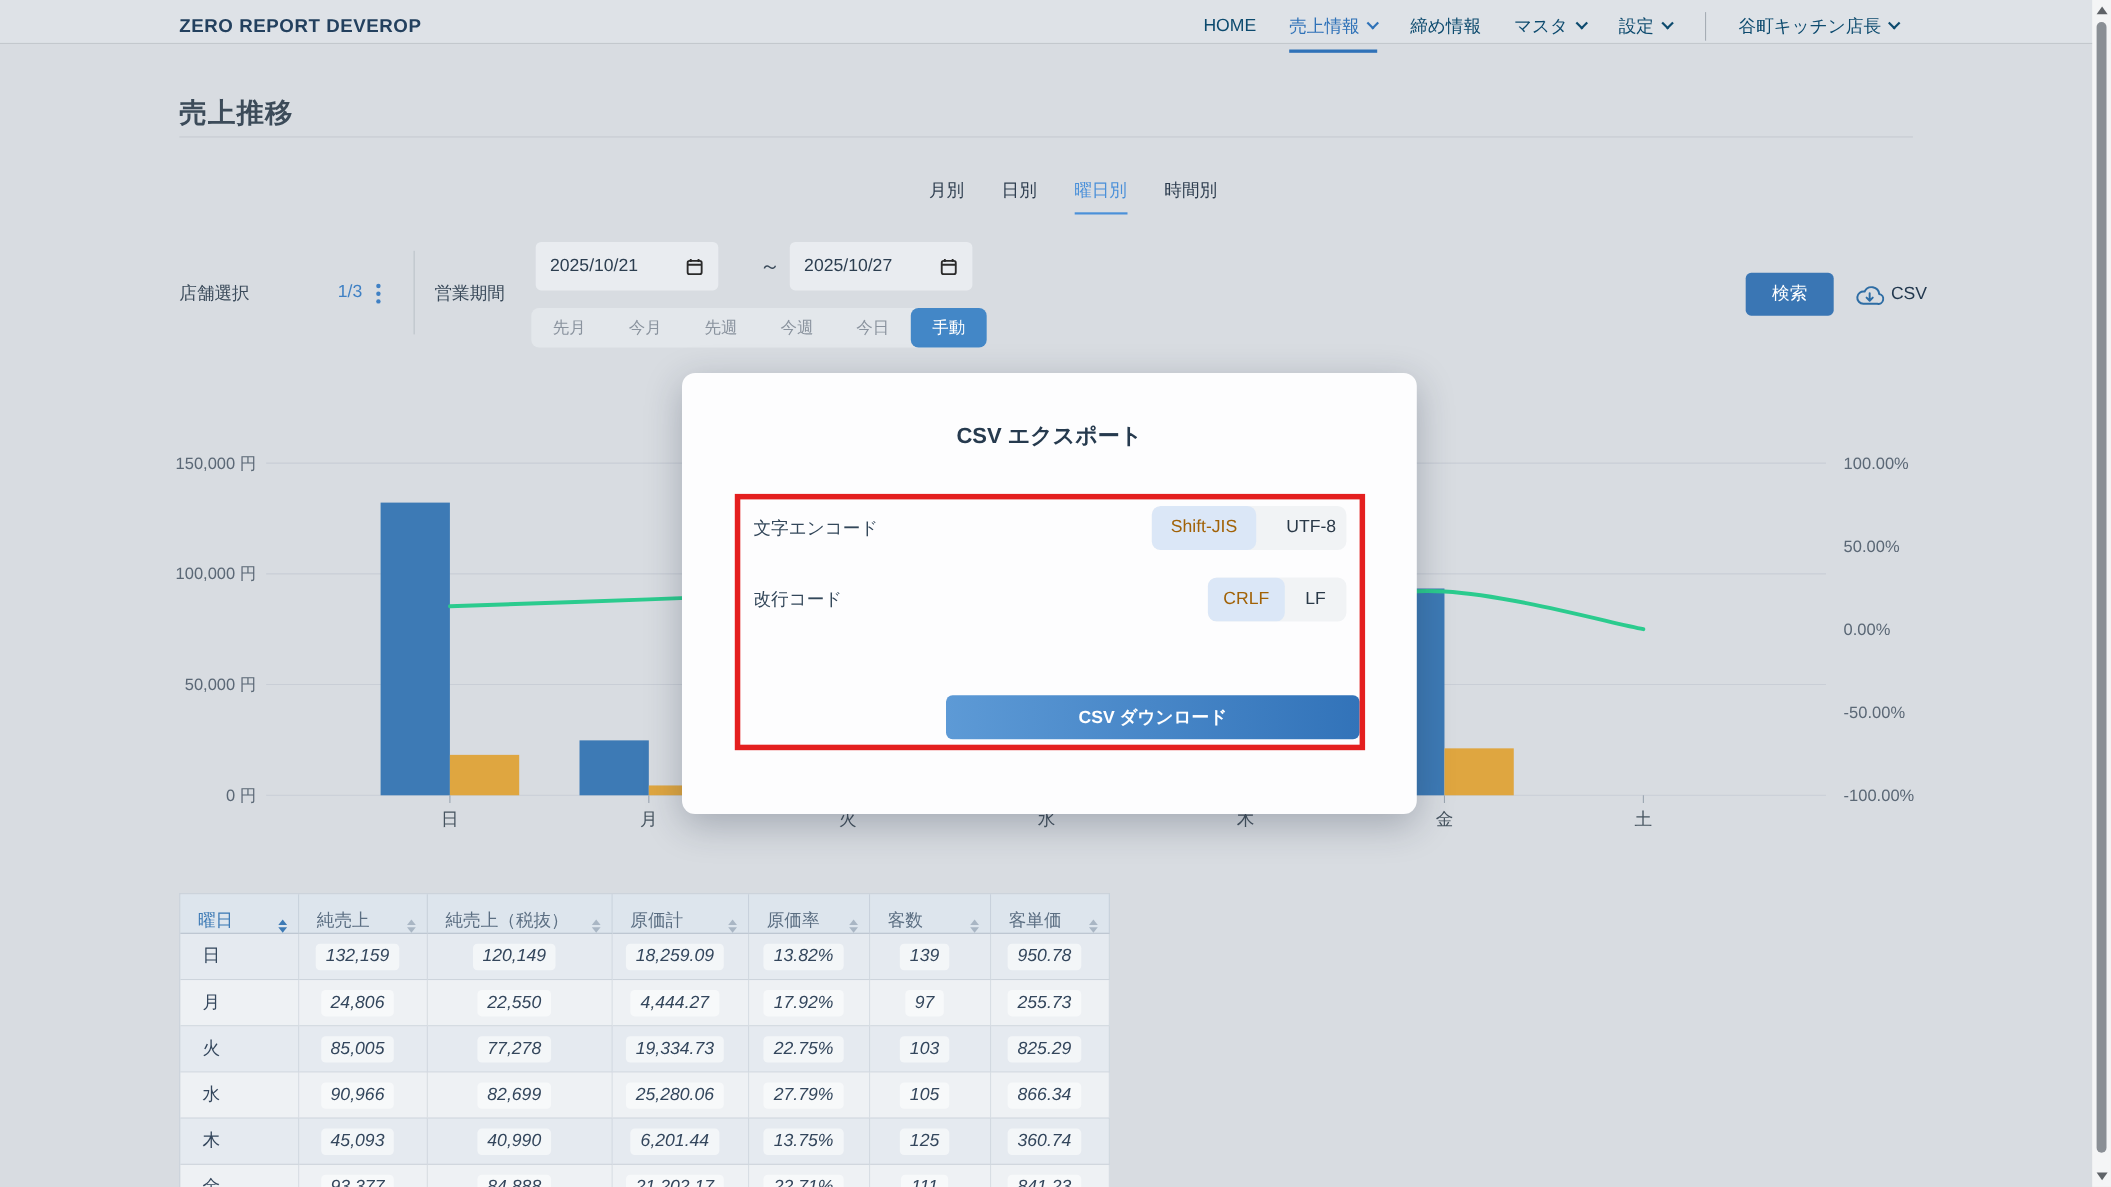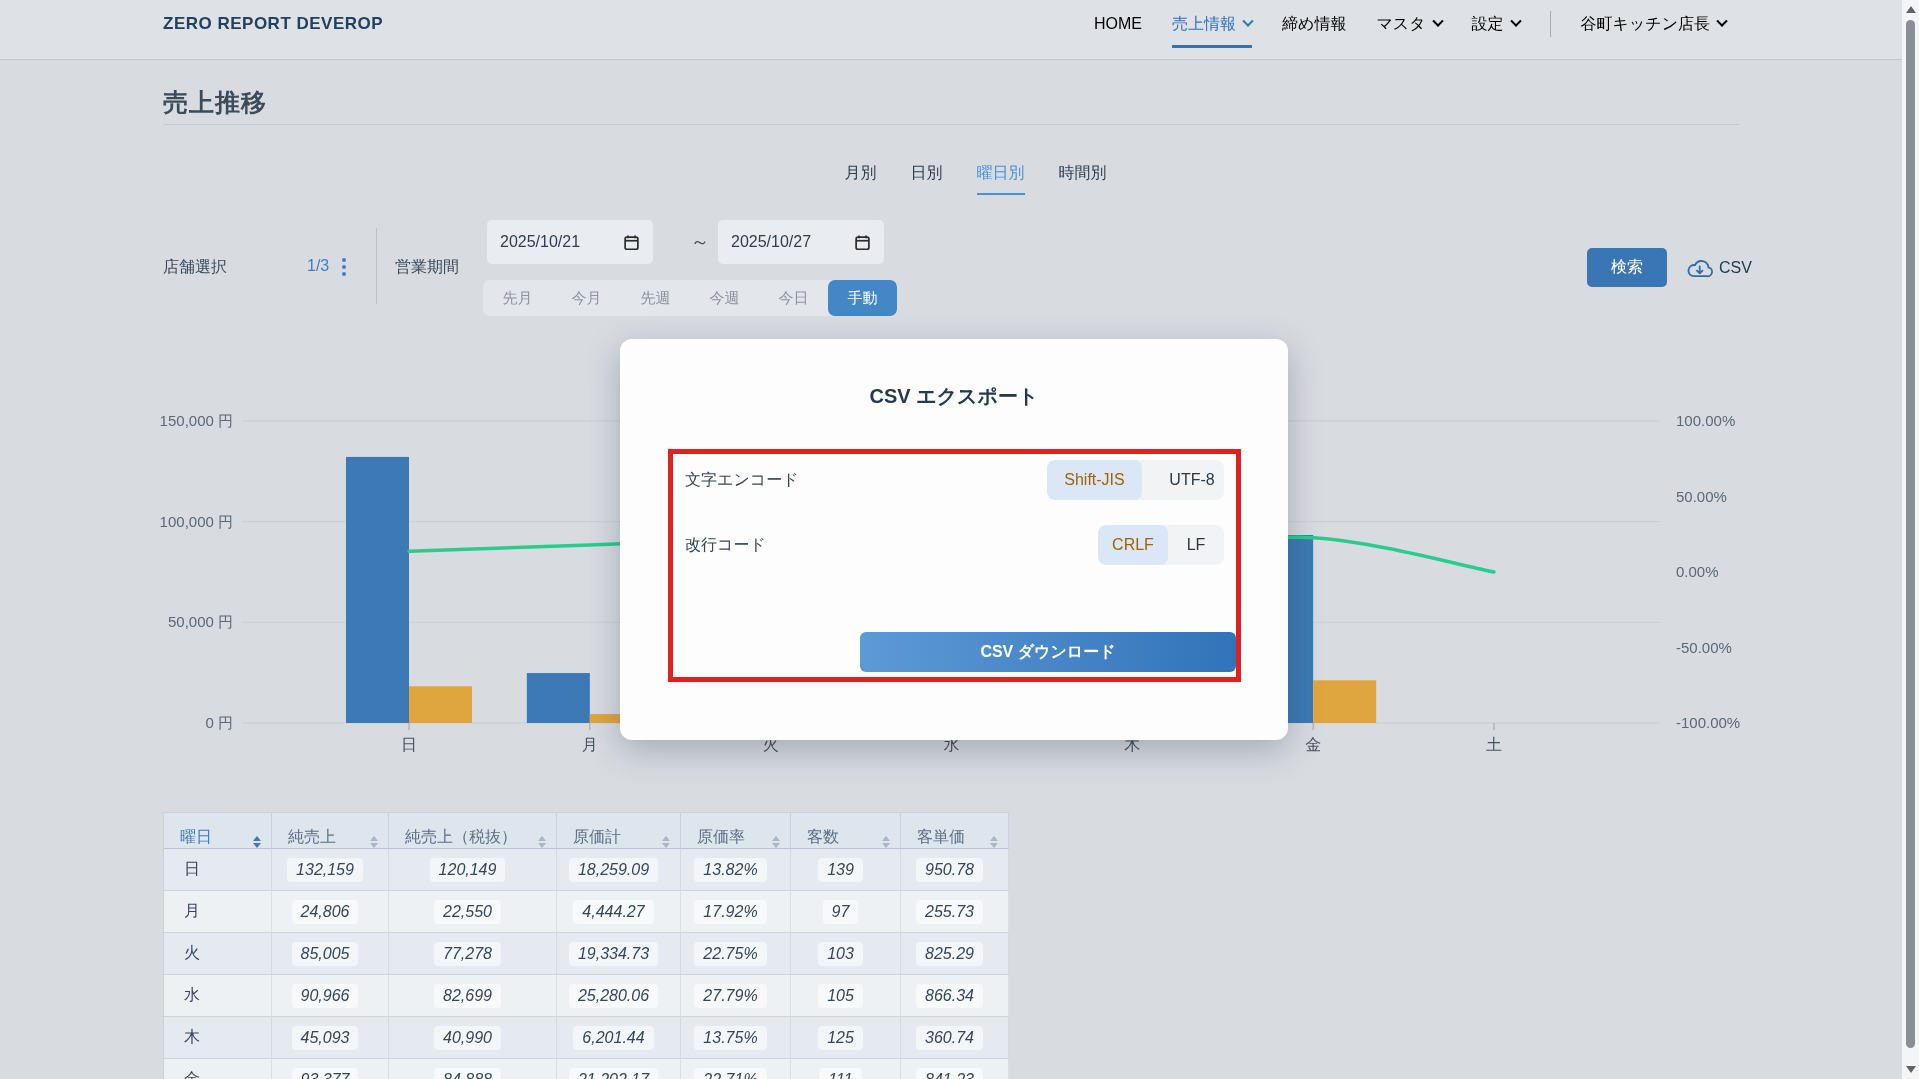--- a/index.html
+++ b/index.html
@@ -1,24 +1,24 @@
 <!DOCTYPE html>
 <html><head>
 <meta charset="utf-8">
 <style>
   * { margin:0; padding:0; box-sizing:border-box; }
   html,body { width:1919px; height:1079px; overflow:hidden; }
   body { font-family:"Liberation Sans","DejaVu Sans",sans-serif; background:#d8dce1; }
   .app { position:relative; width:1919px; height:1079px; overflow:hidden; background:#d8dce1; }
 
   
-  .navbar { position:absolute; left:0; top:0; width:1919px; height:60px; background:#dee2e7; border-bottom:1px solid #c3c8cd; }
+  .navbar { position:absolute; left:0; top:0; width:1919px; height:40px; background:#dee2e7; border-bottom:1px solid #c3c8cd; }
   .brand { position:absolute; left:163px; top:0; height:48px; line-height:48px; font-size:17px; font-weight:bold; letter-spacing:.5px; color:#23405e; }
   .nav-items { position:absolute; right:193px; top:0; height:48px; display:flex; align-items:center; gap:30px; }
-  .nav-item { height:48px; display:flex; align-items:center; gap:6px; font-size:16px; color:#000000; cursor:pointer; border-bottom:3px solid transparent; padding-top:3px; }
+  .nav-item { height:48px; display:flex; align-items:center; gap:6px; font-size:16px; color:#0c4a6e; cursor:pointer; border-bottom:3px solid transparent; padding-top:3px; }
   .nav-item.active { color:#2f72b8; border-bottom:3px solid #2f72b8; }
   .chev { width:8px; height:8px; border-right:2px solid currentColor; border-bottom:2px solid currentColor; transform:rotate(45deg) translate(-2px,-2px); margin-left:2px; }
   .nav-divider { width:1px; height:26px; background:#a6adb5; }
 
   
   .page-title { position:absolute; left:163px; top:86px; font-size:25px; color:#3c4b59; letter-spacing:1px; }
   .title-rule { position:absolute; left:163px; top:124px; width:1576px; height:1px; background:#c5cad1; }
 
   
   .tabs { position:absolute; left:16px; top:163px; width:1919px; display:flex; justify-content:center; gap:34px; }

